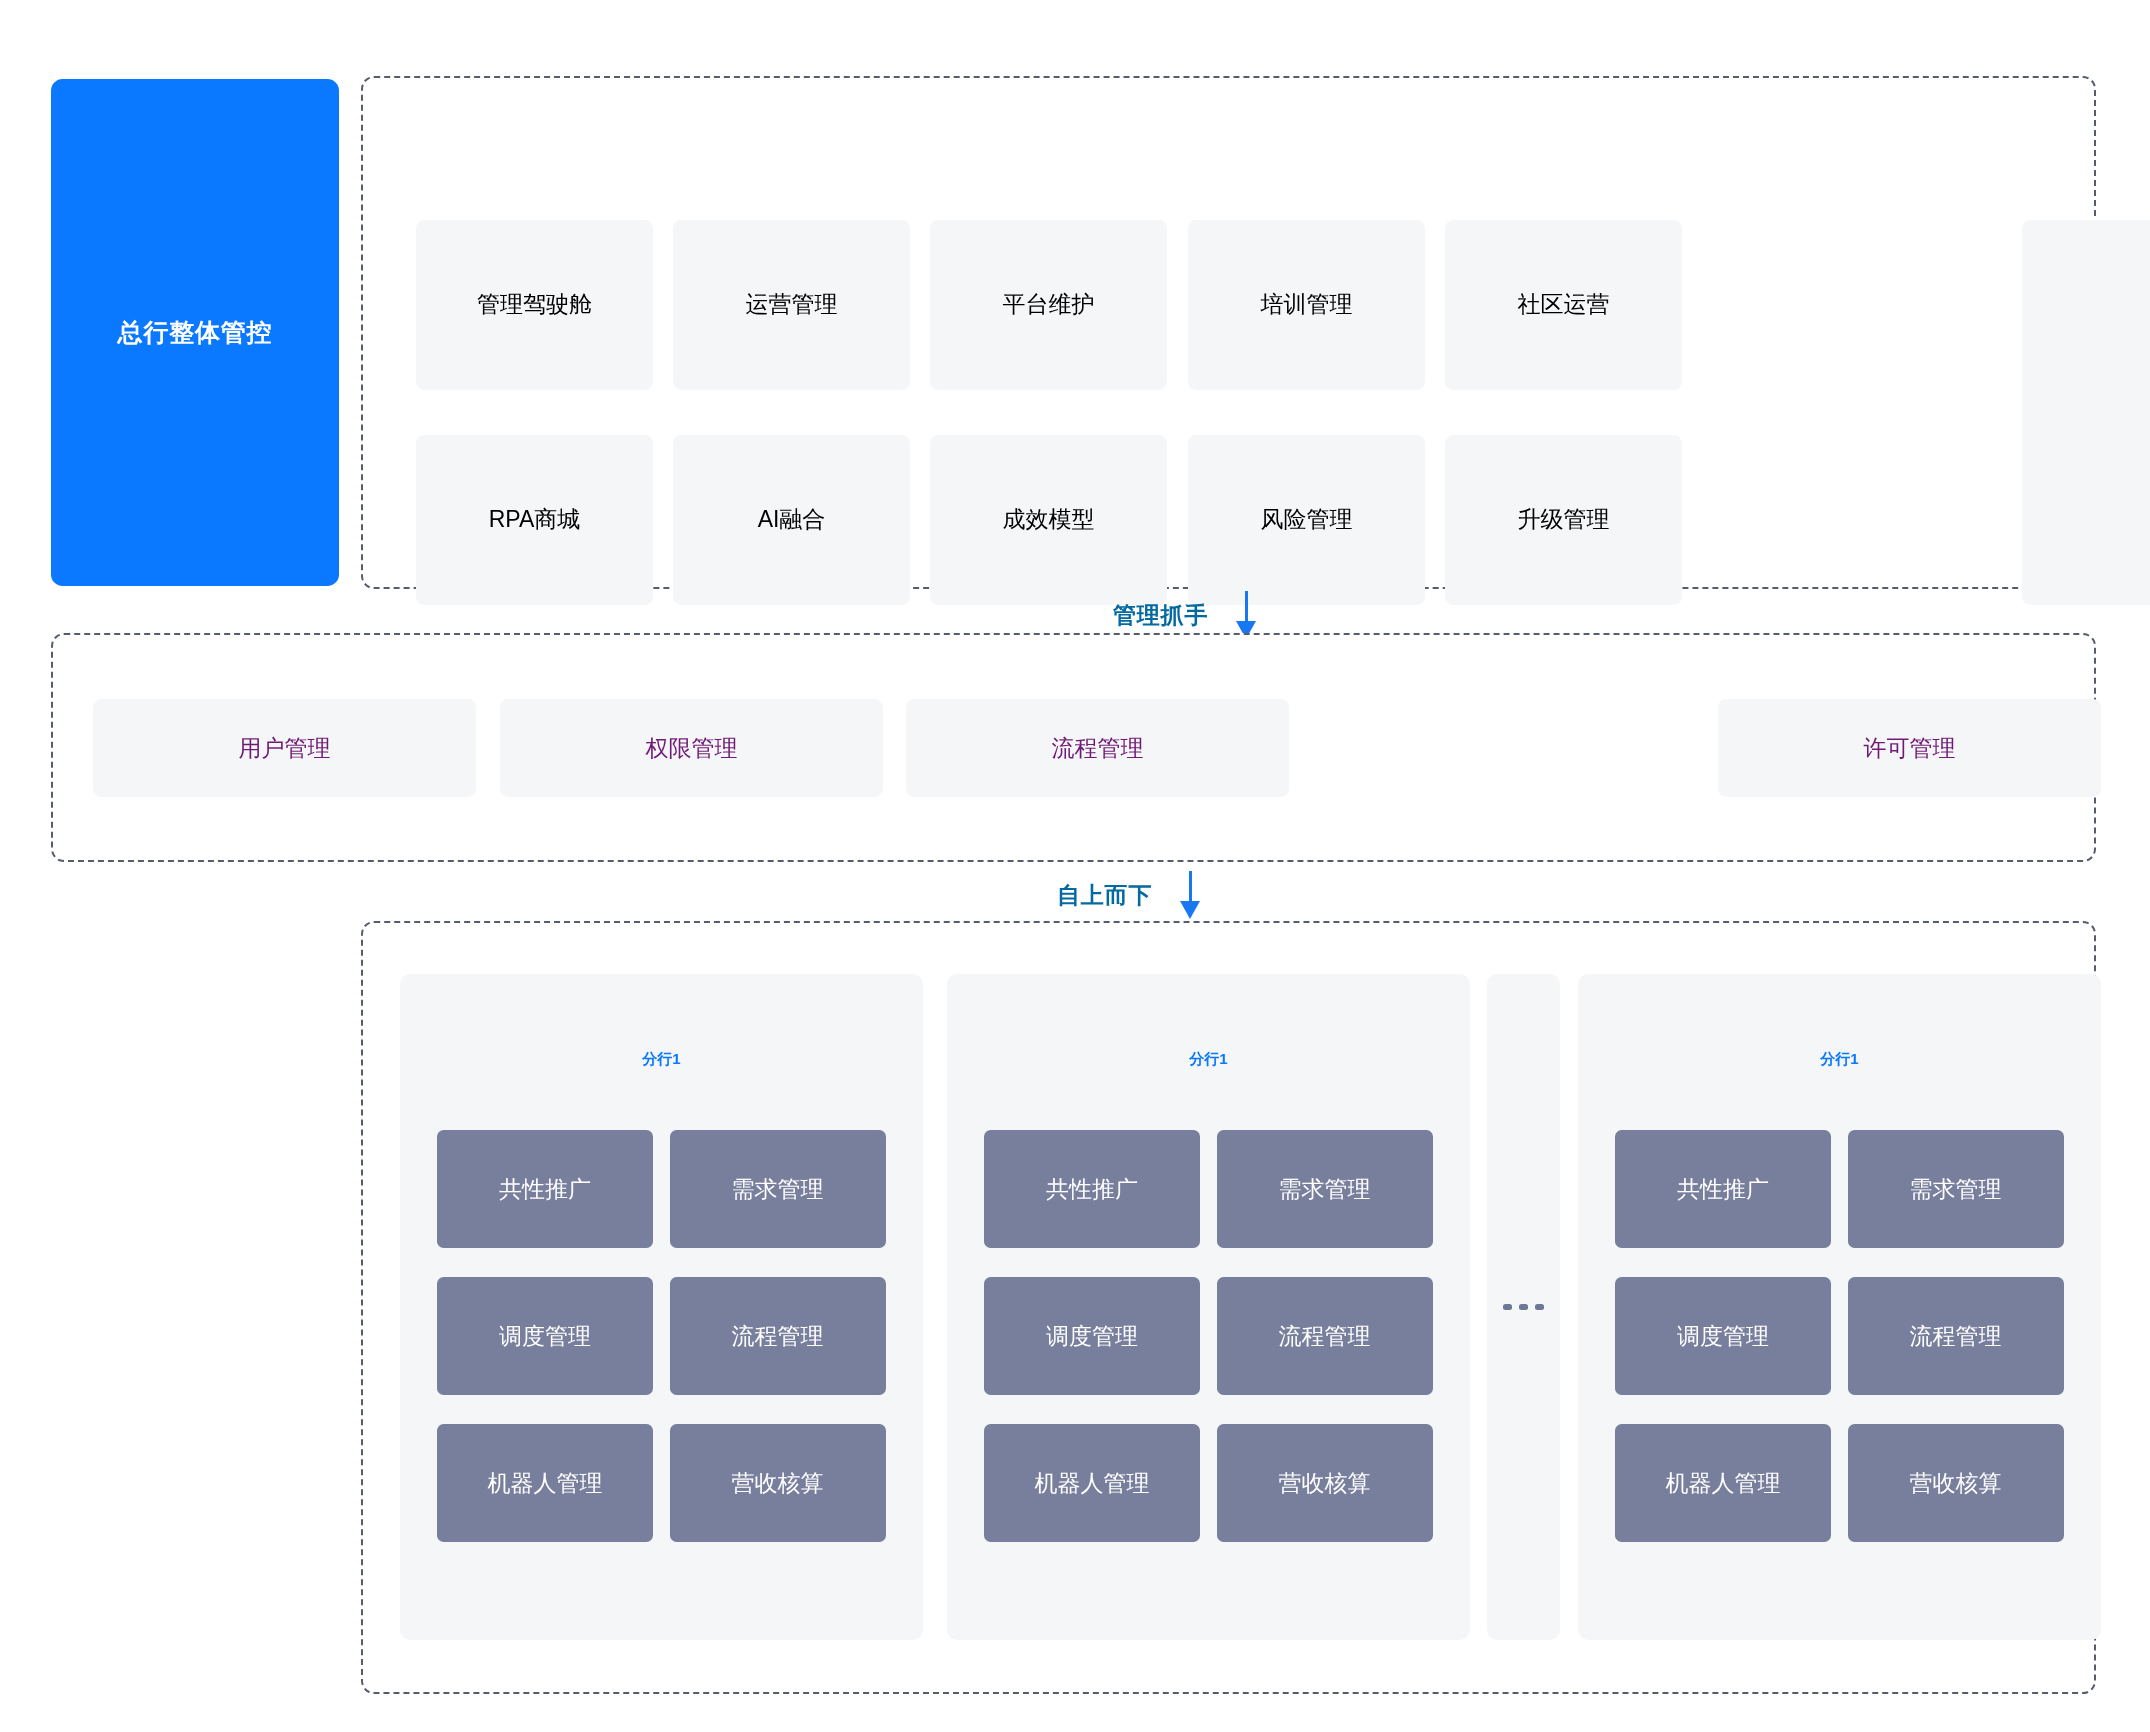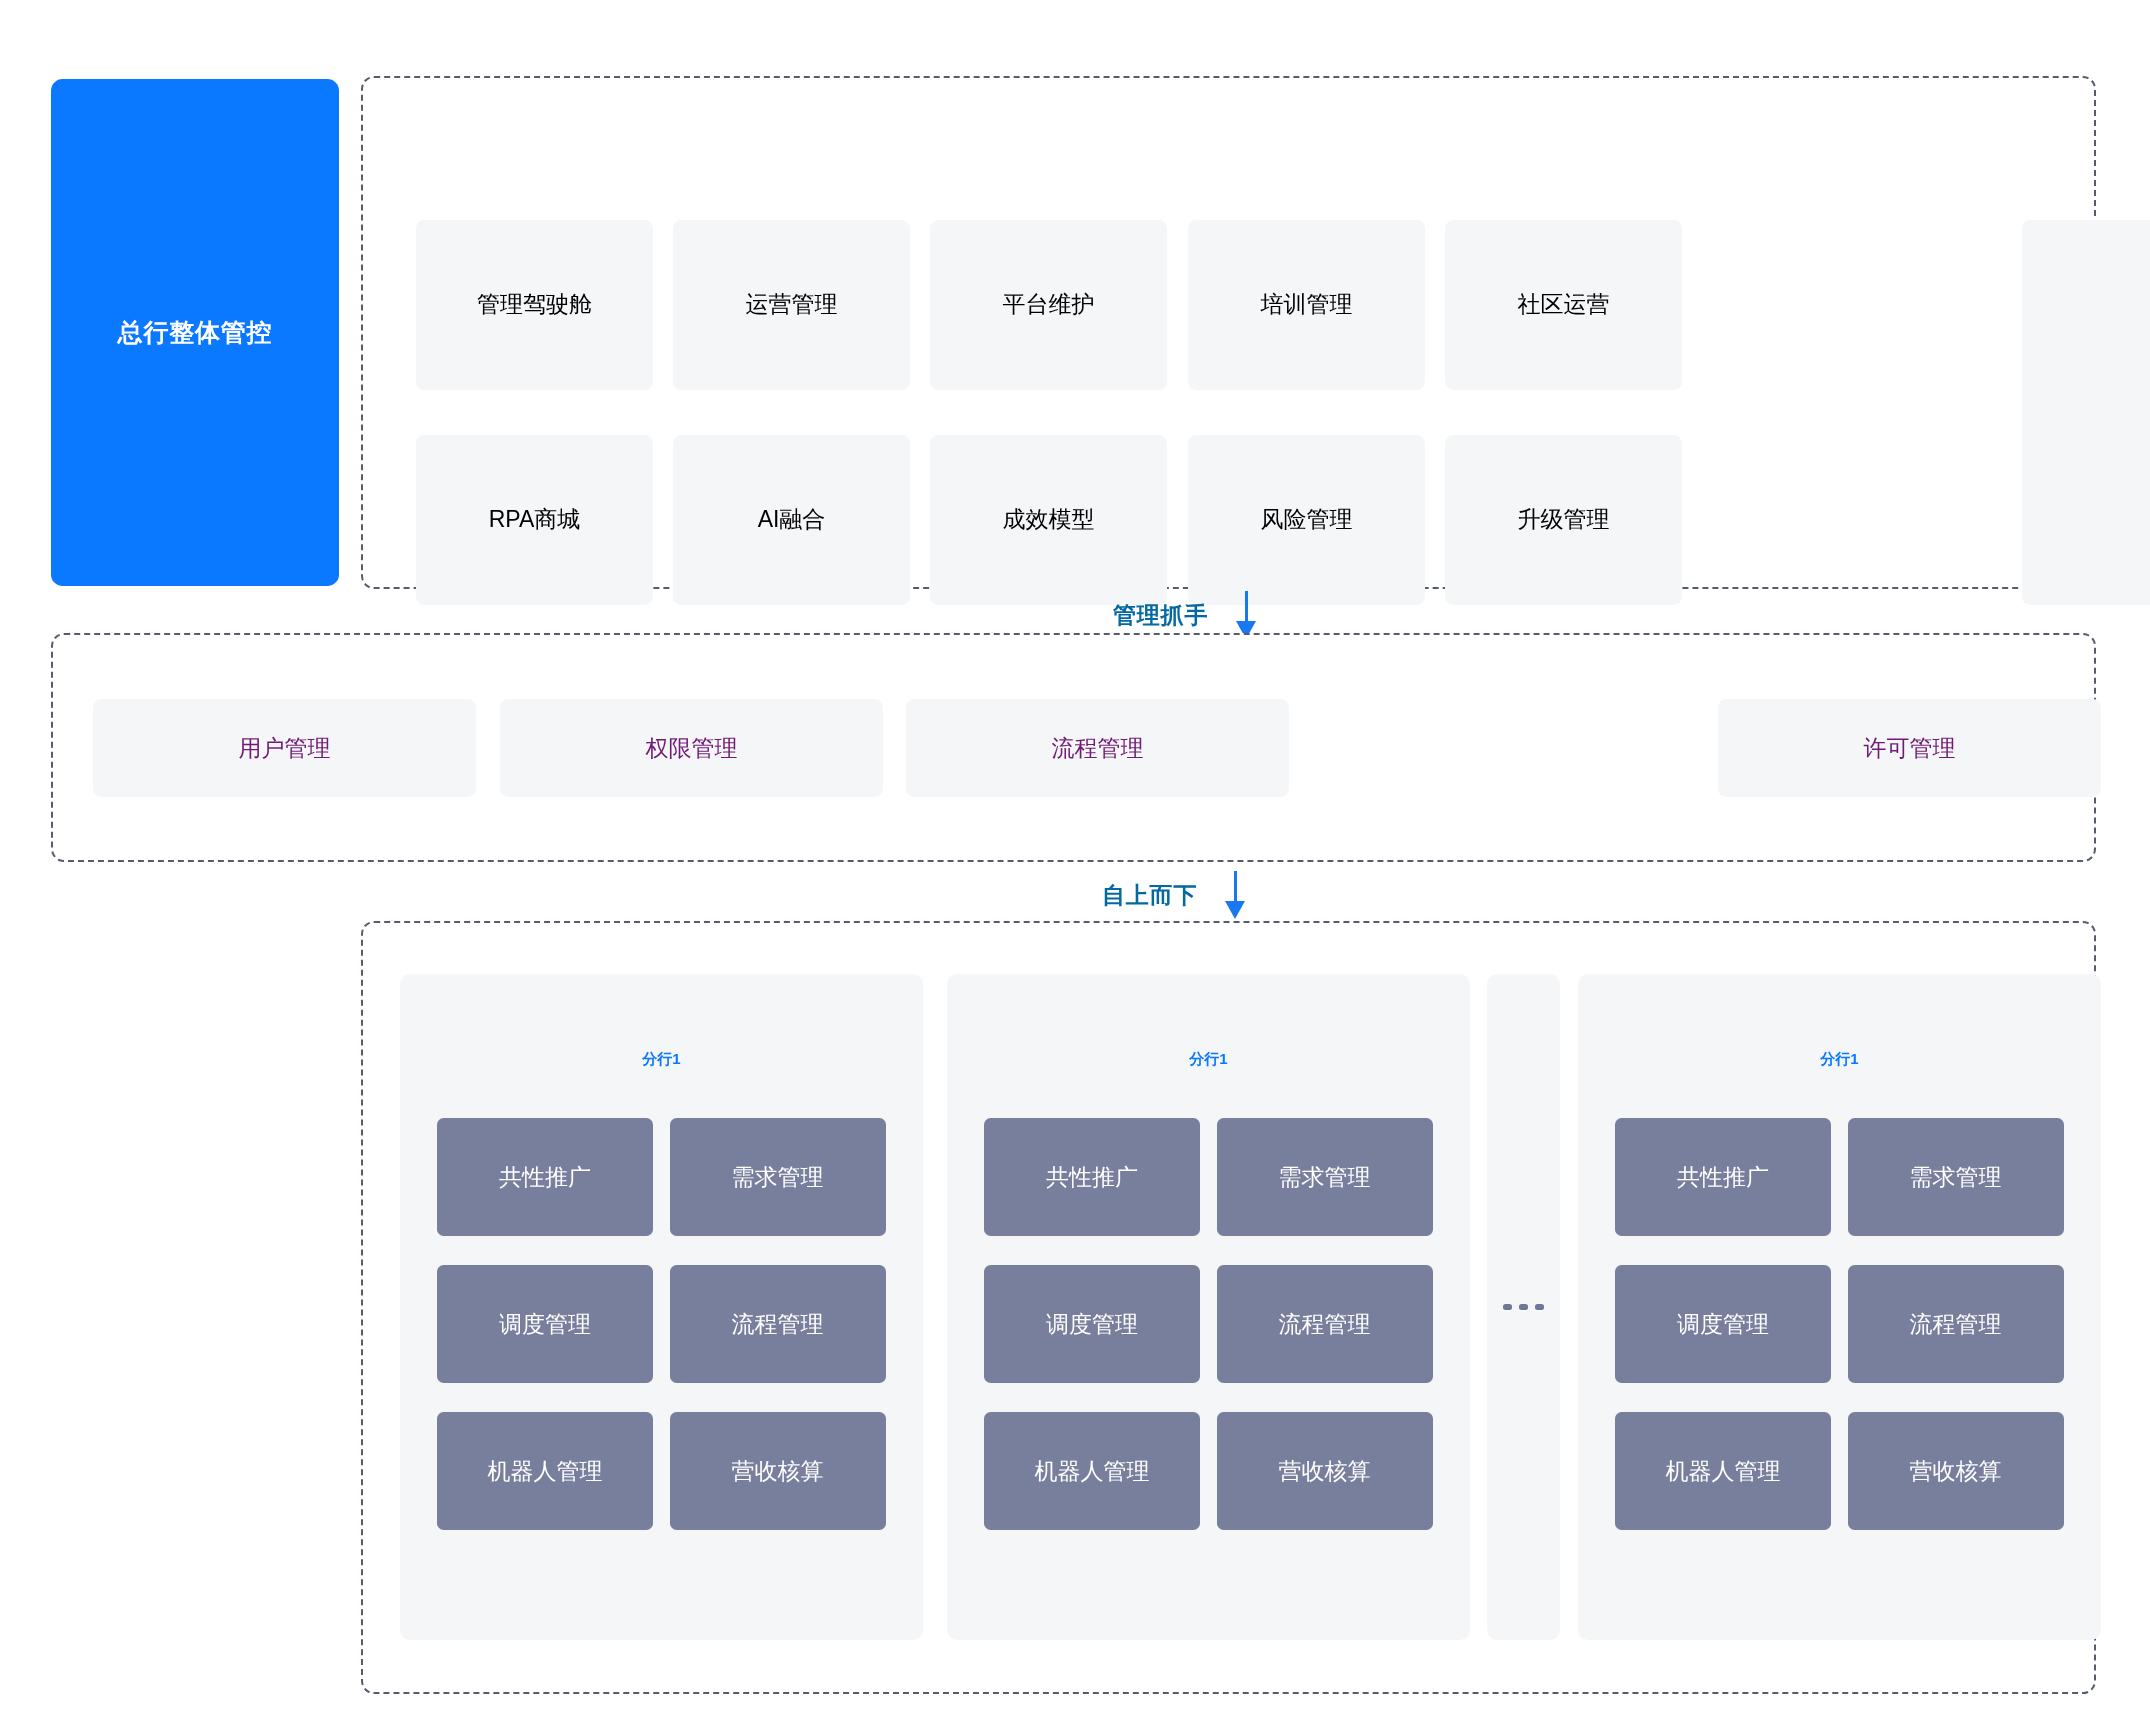--- a/index.html
+++ b/index.html
@@ -118,21 +118,21 @@
     position: absolute;
     left: 0;
     top: 30px;
     width: 0;
     height: 0;
     border-left: 10.8px solid transparent;
     border-right: 10.8px solid transparent;
     border-top: 18px solid #1778F2;
   }
   #conn-1 { left: 1113px; top: 591px; }
-  #conn-2 { left: 1102px; top: 871px; }
+  #conn-2 { left: 1057px; top: 871px; }
 
   
   .branch-group {
     position: absolute;
     top: 974px;
     height: 666px;
     background: #F5F6F8;
     border-radius: 10px;
   }
   #branch-1 { left: 400px;  width: 523px; }
@@ -146,21 +146,21 @@
     width: 100%;
     text-align: center;
     color: #0A78FF;
     font-size: 15px;
     font-weight: bold;
   }
 
   .branch-tiles {
     position: absolute;
     left: 37px;
-    top: 144px;
+    top: 156px;
     width: 448px;
     display: grid;
     grid-template-columns: 216px 216px;
     grid-template-rows: 118px 118px 118px;
     column-gap: 16.5px;
     row-gap: 29px;
     font-family: Liberation Mono, monospace;
   }
   .tile {
     background: #787F9D;

